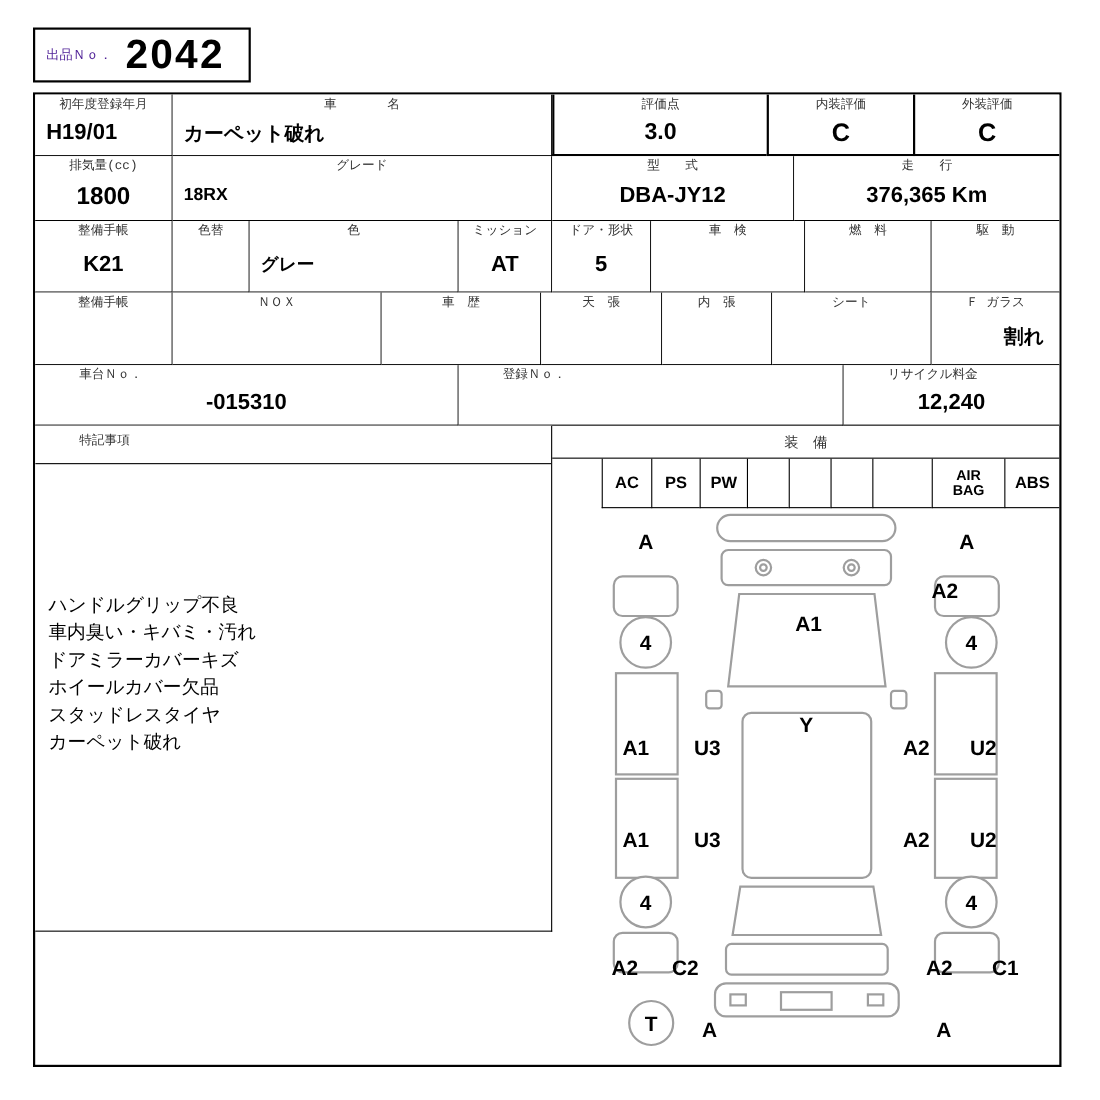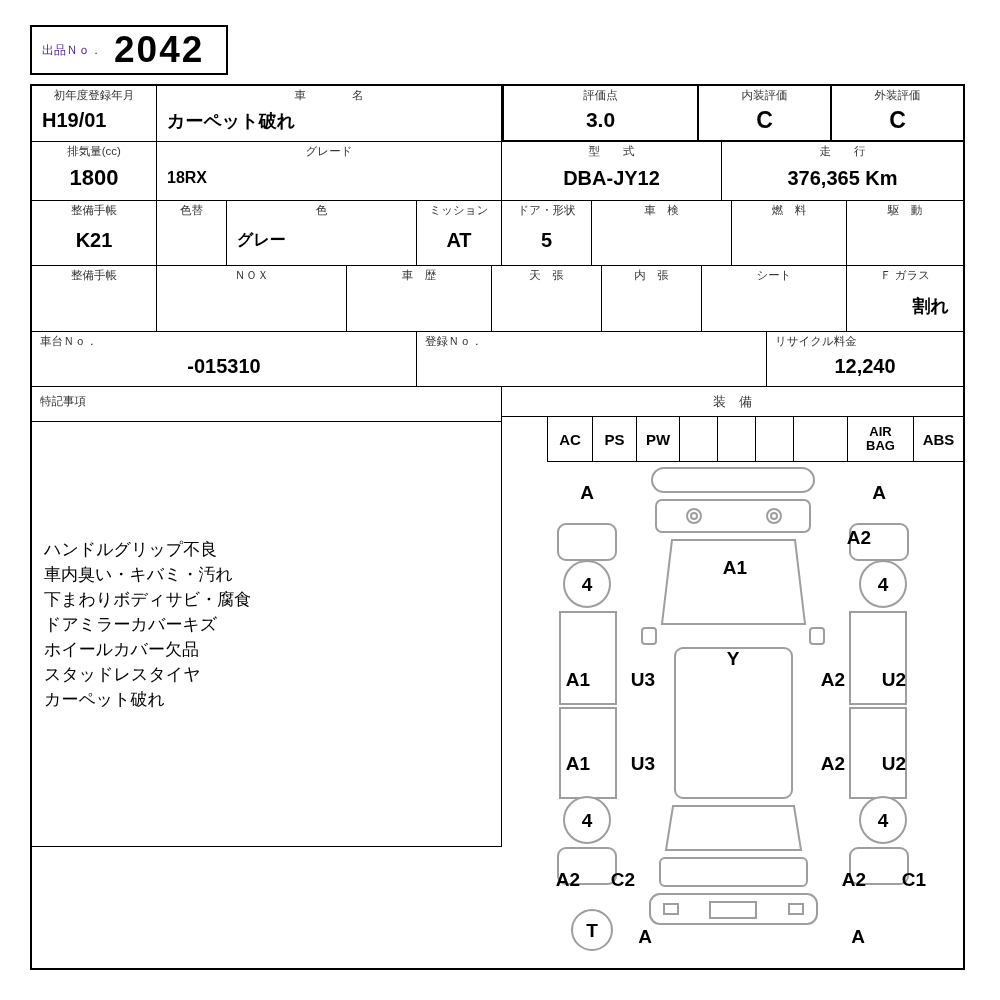--- a/index.html
+++ b/index.html
@@ -13,22 +13,22 @@
   .a-value { font-size:37px; font-weight:bold; letter-spacing:2px; }
 
   #table { position:absolute; left:30px; top:84px; width:935px; height:886px; border:2px solid #000; }
 
   .cell { position:absolute; border-right:1px solid #000; border-bottom:1px solid #000;
     display:flex; flex-direction:column; overflow:hidden; background:#fff; }
   .cell.nor { border-right:none; }
   .cell.nob { border-bottom:none; }
   .cell.thick { border-left:2px solid #000; border-right:none; border-bottom:2px solid #000; }
 
-  .hdr { flex:0 0 auto; font-size:11.5px; line-height:13px; color:#333; text-align:center; padding-top:3px; }
-  .hdr.left { text-align:left; padding-left:8px; }
+  .hdr { flex:0 0 auto; font-size:11.5px; line-height:13px; color:#333; text-align:center; padding-top:3px;font-family:Liberation Mono, monospace; }
+  .hdr.left { text-align:left; padding-left:8px;margin-left:32px; }
 
   .val { flex:1; display:flex; align-items:center; justify-content:center;
     font-weight:bold; font-size:20px; padding-bottom:2px; }
   .val.left { justify-content:flex-start; padding-left:10px; }
   .val.right { justify-content:flex-end; padding-right:14px; }
   .v16 { font-size:16px; } .v18 { font-size:18px; } .v21 { font-size:21px; }
   .v22 { font-size:22px; } .v23 { font-size:23px; }
 
   .hline { position:absolute; left:0; right:0; border-top:1px solid #000; }
 
@@ -167,21 +167,20 @@
     <div class="hdr left">リサイクル料金</div>
     <div class="val">12,240</div>
   </div>
 
   <div class="cell" style="left:0;top:301px;width:470px;height:460px">
     <div class="hdr left" style="padding-top:8px">特記事項</div>
     <div class="hline" style="top:34px"></div>
     <div class="notes-list">
       <div>ハンドルグリップ不良</div>
       <div>車内臭い・キバミ・汚れ</div>
-      <div>下まわりボディサビ・腐食</div>
       <div>ドアミラーカバーキズ</div>
       <div>ホイールカバー欠品</div>
       <div>スタッドレスタイヤ</div>
       <div>カーペット破れ</div>
     </div>
   </div>
 
 
   <div class="equip-hdr">装　備</div>
 

